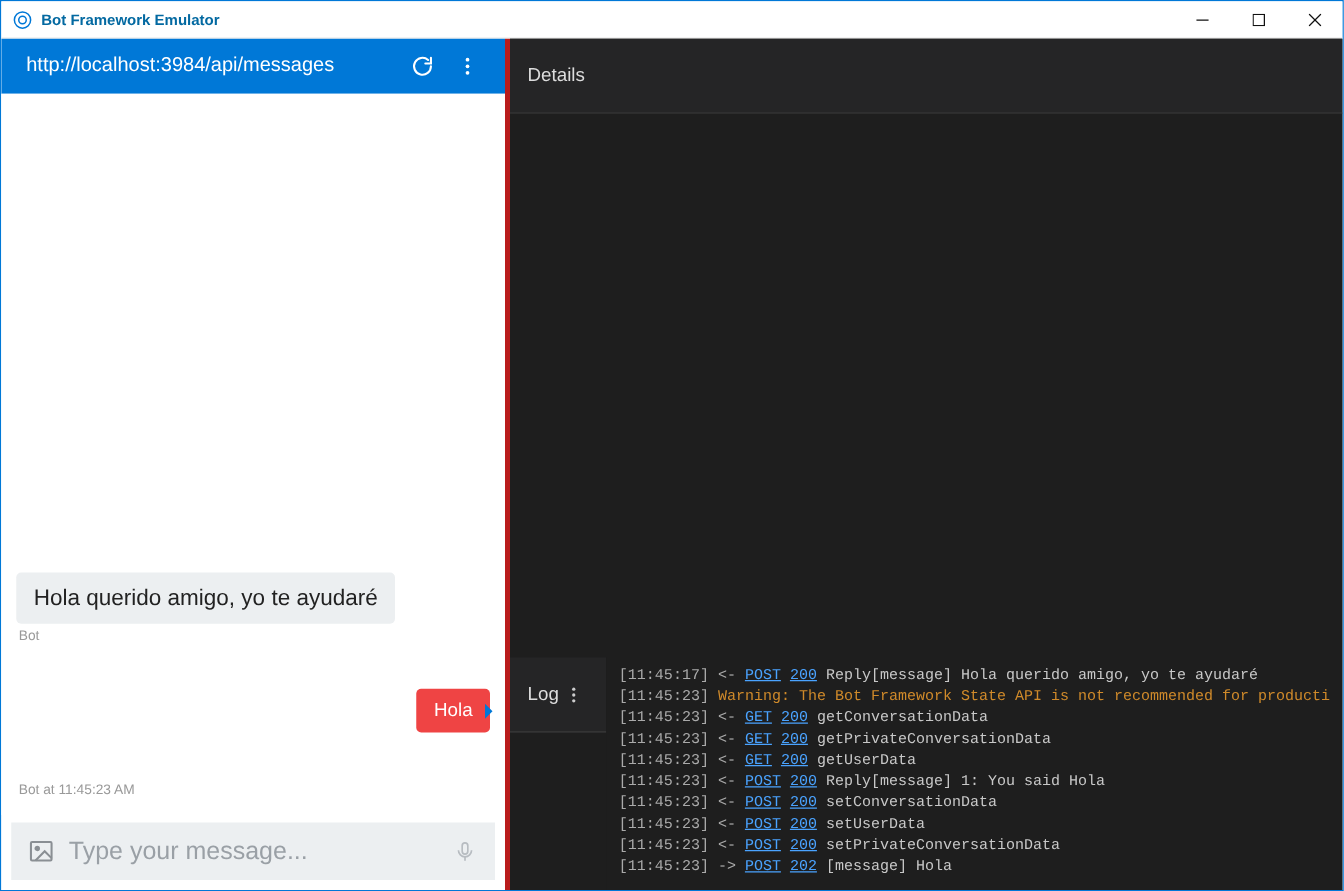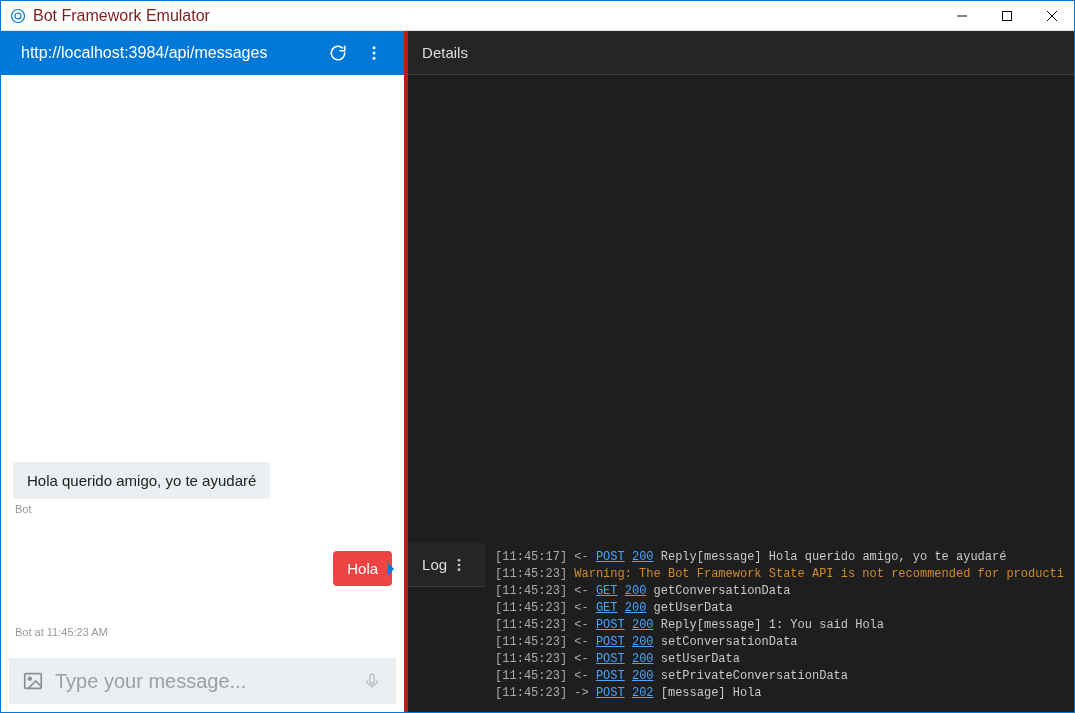--- a/index.html
+++ b/index.html
@@ -19,23 +19,24 @@
     align-items: center;
     background: #fff;
     border-bottom: 1px solid #e5e5e5;
   }
   .titlebar .app-icon {
     width: 18px; height: 18px;
     margin: 0 6px 0 8px;
     display: flex; align-items: center; justify-content: center;
   }
   .titlebar .title {
-    font-size: 16px;
-    color: #7f1d1d;
-    flex: 1;
+    font-size: 12px;
+    color: #0369a1;
+    flex: 1;
+    font-weight: bold;
   }
   .win-controls { display: flex; }
   .win-btn {
     width: 45px; height: 30px;
     display: flex; align-items: center; justify-content: center;
     color: #111;
   }
 
   .main {
     display: flex;
@@ -89,21 +90,21 @@
     padding: 16px 12px 8px 12px;
   }
   .msg-row { margin-bottom: 6px; }
   .msg-bot .bubble {
     display: inline-block;
     background: #eceff1;
     color: #222;
     padding: 10px 14px;
     border-radius: 4px;
     max-width: 80%;
-    font-size: 15px;
+    font-size: 18px;
   }
   .msg-bot .meta {
     font-size: 11px;
     color: #999;
     margin-top: 4px;
     margin-left: 2px;
   }
   .msg-user { text-align: right; }
   .msg-user .bubble {
     display: inline-block;
@@ -157,21 +158,21 @@
   }
   .compose input::placeholder { color: #9aa0a6; }
   .compose .mic-icon {
     width: 28px; height: 28px;
     display: flex; align-items: center; justify-content: center;
     color: #b7bcc1;
   }
 
   
   .panel-header {
-    height: 44px;
+    height: 60px;
     background: #252526;
     display: flex;
     align-items: center;
     padding: 0 14px;
     color: #ddd;
     font-size: 15px;
     border-bottom: 1px solid #3a3a3a;
   }
   .panel-header .spacer { flex: 1; }
   .panel-header .dots {
@@ -306,20 +307,21 @@
               <circle cx="12" cy="5" r="2"></circle>
               <circle cx="12" cy="12" r="2"></circle>
               <circle cx="12" cy="19" r="2"></circle>
             </svg>
         </div>
       </div>
       <div class="log-body" id="log-body">
           <div><span class="ts">[11:45:17]</span> <span class="arrow">&lt;-</span> <span class="method">POST</span> <span class="status">200</span> <span class="txt">Reply[message] Hola querido amigo, yo te ayudaré</span></div>
           <div><span class="ts">[11:45:23]</span> <span class="warn">Warning: The Bot Framework State API is not recommended for producti</span></div>
           <div><span class="ts">[11:45:23]</span> <span class="arrow">&lt;-</span> <span class="method">GET</span> <span class="status">200</span> <span class="txt">getConversationData</span></div>
+          <div><span class="ts">[11:45:23]</span> <span class="arrow">&lt;-</span> <span class="method">GET</span> <span class="status">200</span> <span class="txt">getPrivateConversationData</span></div>
           <div><span class="ts">[11:45:23]</span> <span class="arrow">&lt;-</span> <span class="method">GET</span> <span class="status">200</span> <span class="txt">getUserData</span></div>
           <div><span class="ts">[11:45:23]</span> <span class="arrow">&lt;-</span> <span class="method">POST</span> <span class="status">200</span> <span class="txt">Reply[message] 1: You said Hola</span></div>
           <div><span class="ts">[11:45:23]</span> <span class="arrow">&lt;-</span> <span class="method">POST</span> <span class="status">200</span> <span class="txt">setConversationData</span></div>
           <div><span class="ts">[11:45:23]</span> <span class="arrow">&lt;-</span> <span class="method">POST</span> <span class="status">200</span> <span class="txt">setUserData</span></div>
           <div><span class="ts">[11:45:23]</span> <span class="arrow">&lt;-</span> <span class="method">POST</span> <span class="status">200</span> <span class="txt">setPrivateConversationData</span></div>
           <div><span class="ts">[11:45:23]</span> <span class="arrow">-&gt;</span> <span class="method">POST</span> <span class="status">202</span> <span class="txt">[message] Hola</span></div>
         </div>
     </div>
   </div>
 </div>

